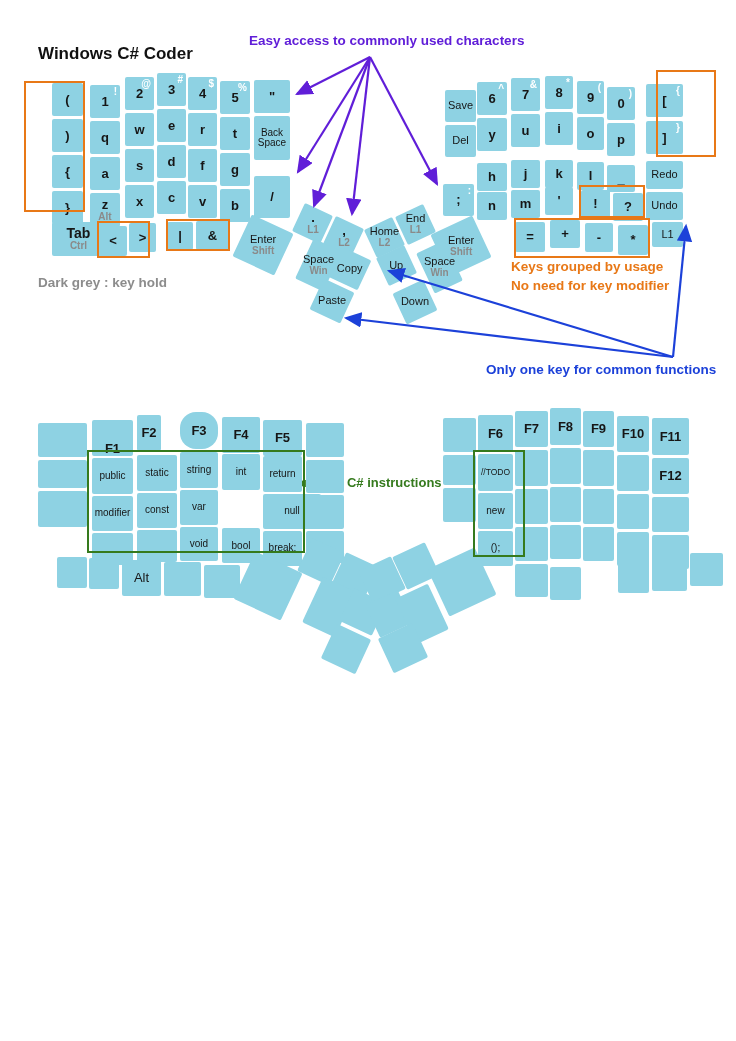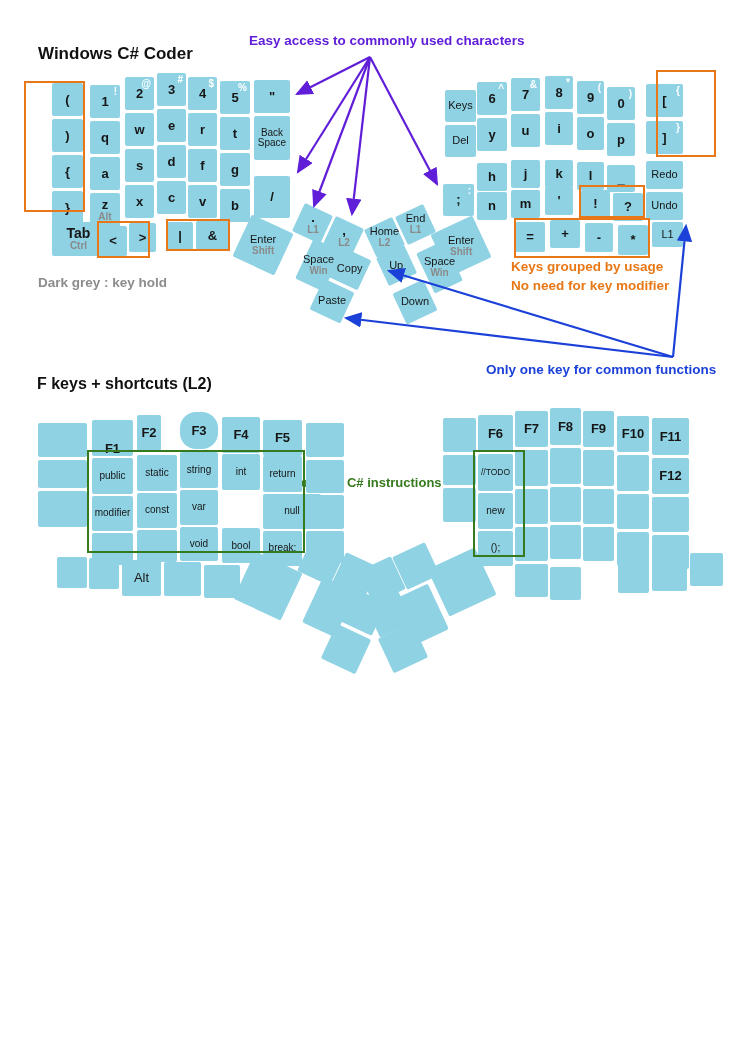--- a/index.html
+++ b/index.html
@@ -21,21 +21,20 @@
 </head>
 <body>
 
 <div id="canvas">
   <div class="txt title" style="left:38px;top:44px;">Windows C# Coder</div>
   <div class="txt" style="left:249px;top:33px;font-size:13.5px;font-weight:700;color:#601ed8;">Easy access to commonly used characters</div>
   <div class="txt" style="left:38px;top:275px;font-size:13.5px;font-weight:700;color:#8c8c8c;">Dark grey : key hold</div>
   <div class="txt" style="left:511px;top:259px;font-size:13.5px;font-weight:700;color:#e87817;">Keys grouped by usage</div>
   <div class="txt" style="left:511px;top:278px;font-size:13.5px;font-weight:700;color:#e87817;">No need for key modifier</div>
   <div class="txt" style="left:486px;top:362px;font-size:13.5px;font-weight:700;color:#1c41d9;">Only one key for common functions</div>
-  <div class="txt title" style="left:37px;top:375px;font-size:16px;">F keys + shortcuts (L2)</div>
   <div class="txt" style="left:287px;top:475px;font-size:13px;font-weight:700;color:#357a1d;">Common C# instructions</div>
 <div>
       <div class="key" style="left: 52px; top: 83px; width: 31px; height: 33px;">
         <span class="kw">
           <span class="kl">(</span>
         </span>
       </div>
       <div class="key" style="left: 90px; top: 85px; width: 30px; height: 33px;">
         <span class="kw">
           <span class="kl">1</span>
@@ -196,21 +195,21 @@
       </div>
       <div class="key" style="left: 196px; top: 221px; width: 33px; height: 29px;">
         <span class="kw">
           <span class="kl">&amp;</span>
         </span>
       </div>
     </div>
     <div>
       <div class="key word" style="left: 445px; top: 90px; width: 31px; height: 32px;">
         <span class="kw">
-          <span class="kl">Keys</span>
+          <span class="kl">Save</span>
         </span>
       </div>
       <div class="key" style="left: 477px; top: 82px; width: 30px; height: 33px;">
         <span class="kw">
           <span class="kl">6</span>
         </span>
         <span class="ks">^</span>
       </div>
       <div class="key" style="left: 511px; top: 78px; width: 29px; height: 33px;">
         <span class="kw">

